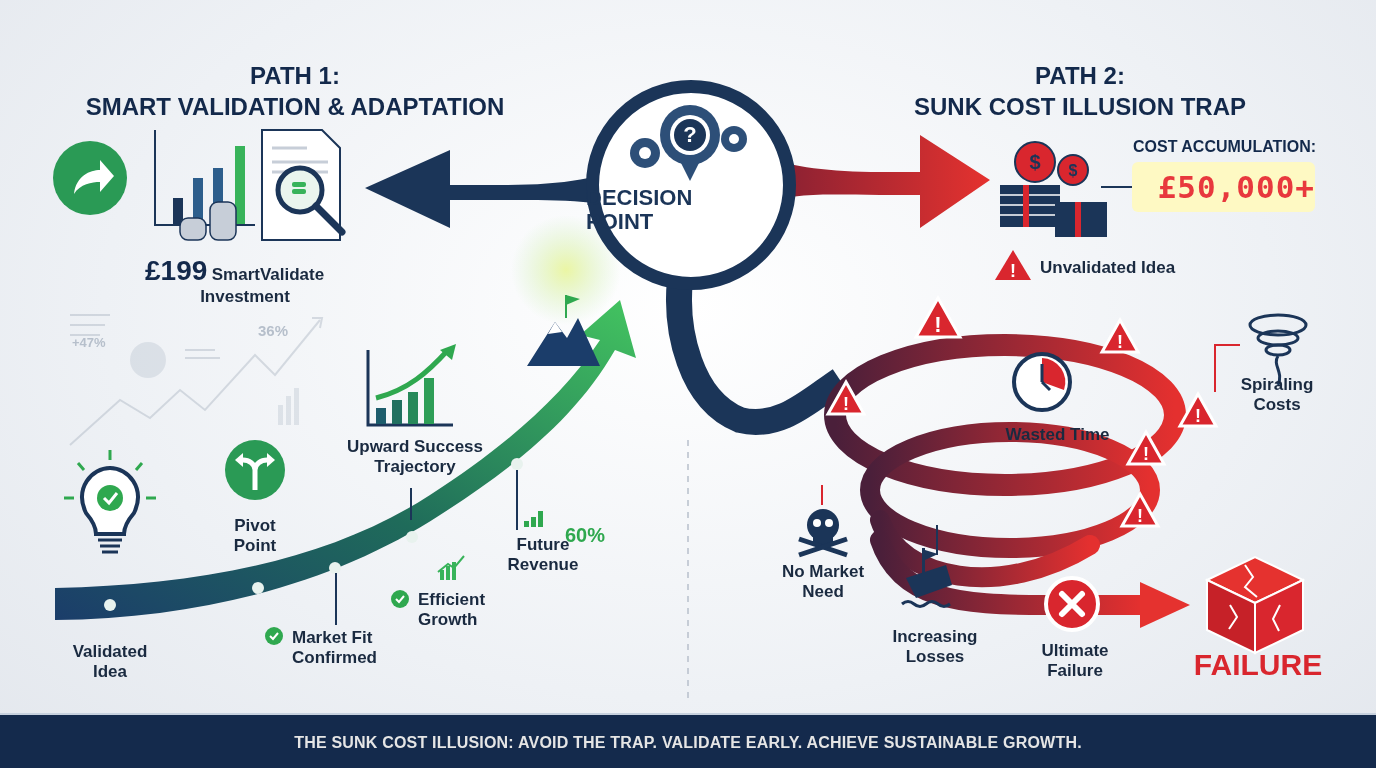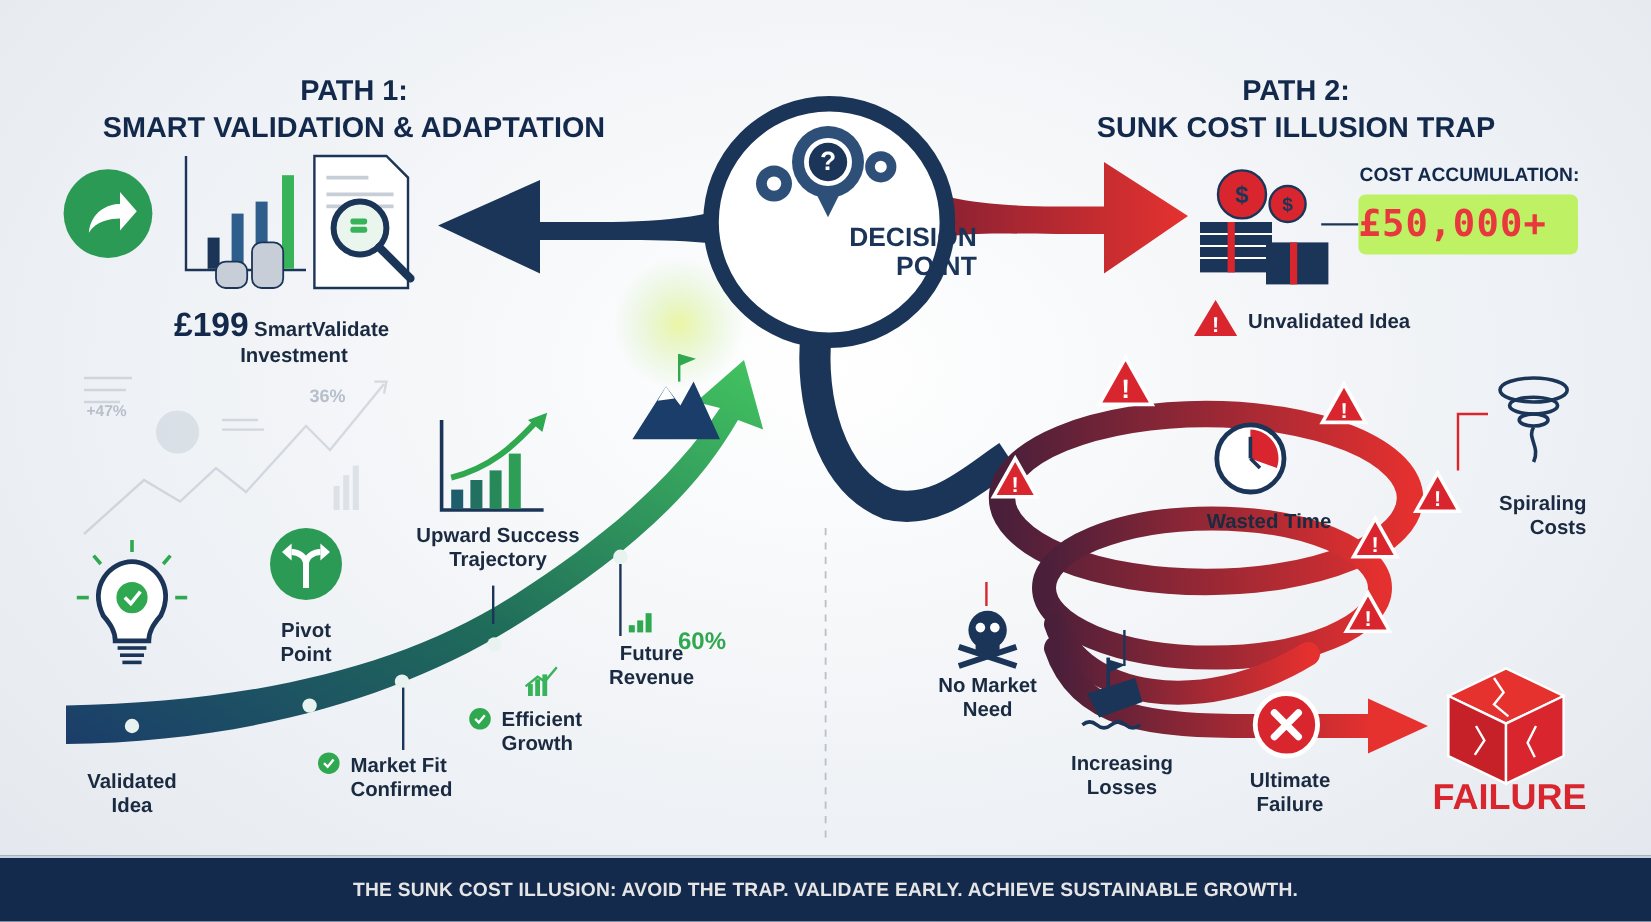--- a/index.html
+++ b/index.html
@@ -9,25 +9,25 @@
   .abs{position:absolute;}
   .title{font-weight:700;text-align:center;color:#13294b;line-height:31px;}
   .t1{left:40px;top:60px;width:510px;font-size:24px;}
   .t2{left:880px;top:60px;width:400px;font-size:24px;}
   .lbl{font-weight:700;font-size:17px;line-height:20px;color:#1a2a40;text-align:center;}
   .lbl-l{text-align:left;}
   svg{position:absolute;left:0;top:0;}
   .banner{left:0;top:713px;width:1376px;height:55px;background:#142a4c;border-top:2px solid #c7d1de;
     display:flex;align-items:center;justify-content:center;}
   .banner span{color:#e5e5e5;font-weight:700;font-size:16px;letter-spacing:0.2px;}
-  .cost-box{left:1132px;top:162px;width:183px;height:50px;background:#bef264;border-radius:6px;
-    display:flex;align-items:center;justify-content:flex-start;}
+  .cost-box{left:1132px;top:162px;width:183px;height:50px;background:#fef9c3;border-radius:6px;
+    display:flex;align-items:center;justify-content:flex-end;}
   .cost-box span{color:#e8383d;font-family:"DejaVu Sans Mono","Liberation Mono",monospace;font-size:31px;font-weight:700;letter-spacing:1px;}
   .dp{left:586px;top:80px;width:210px;height:210px;border-radius:50%;background:#fff;border:13px solid #1b3558;box-sizing:border-box;}
-  .dp-text{left:604px;top:186px;width:210px;text-align:right;font-weight:700;font-size:22px;line-height:24px;color:#1b3558;}
+  .dp-text{left:586px;top:186px;width:210px;text-align:left;font-weight:700;font-size:22px;line-height:24px;color:#1b3558;}
   .price{font-size:28px;font-weight:800;color:#13294b;}
 </style>
 </head>
 <body>
 
 <svg width="1376" height="768" viewBox="0 0 1376 768">
   <defs>
     <linearGradient id="gpath" x1="0" y1="1" x2="1" y2="0">
       <stop offset="0" stop-color="#1b3d6a"></stop>
       <stop offset="0.45" stop-color="#1f6b5a"></stop>
@@ -341,21 +341,21 @@
 </div>
 <div class="abs" style="left:565px;top:500px;font-size:20px;font-weight:700;color:#2fa84f;margin-top:24px;">60%</div>
 
 <div class="abs" style="left:1133px;top:138px;font-size:16px;font-weight:700;color:#13294b;">COST ACCUMULATION:</div>
 <div class="abs cost-box">
   <span>£50,000+</span>
 </div>
 <div class="abs lbl" style="left:1040px;top:258px;">Unvalidated Idea</div>
 
 <div class="abs lbl" style="left:995px;top:425px;width:125px;">Wasted Time</div>
-<div class="abs lbl" style="left:1232px;top:410px;width:90px;text-align:right;">
+<div class="abs lbl" style="left:1232px;top:375px;width:90px;">
   <div>Spiraling</div>
   <div>Costs</div>
 </div>
 <div class="abs lbl" style="left:768px;top:562px;width:110px;">
   <div>No Market</div>
   <div>Need</div>
 </div>
 <div class="abs lbl" style="left:880px;top:627px;width:110px;">
   <div>Increasing</div>
   <div>Losses</div>

